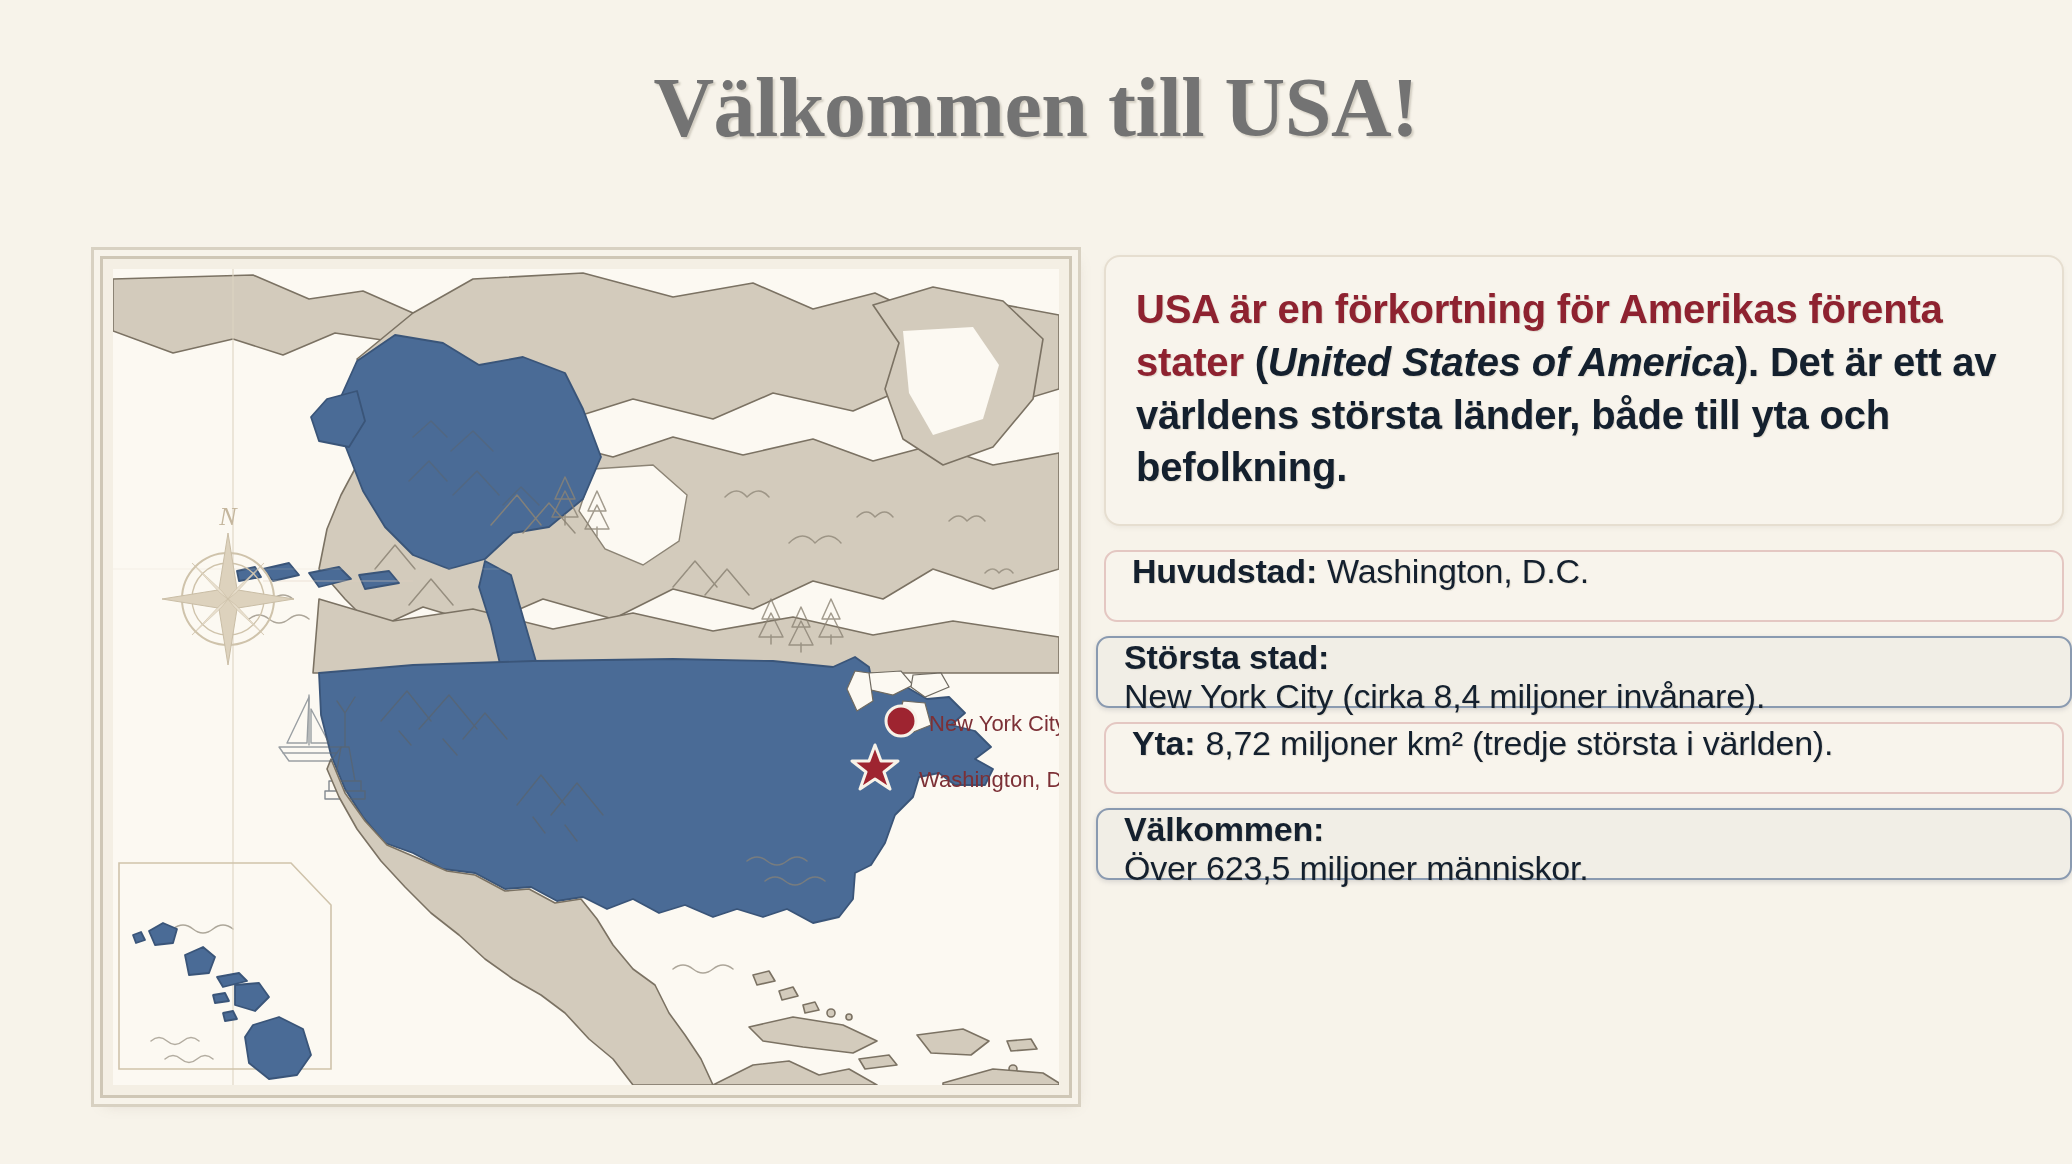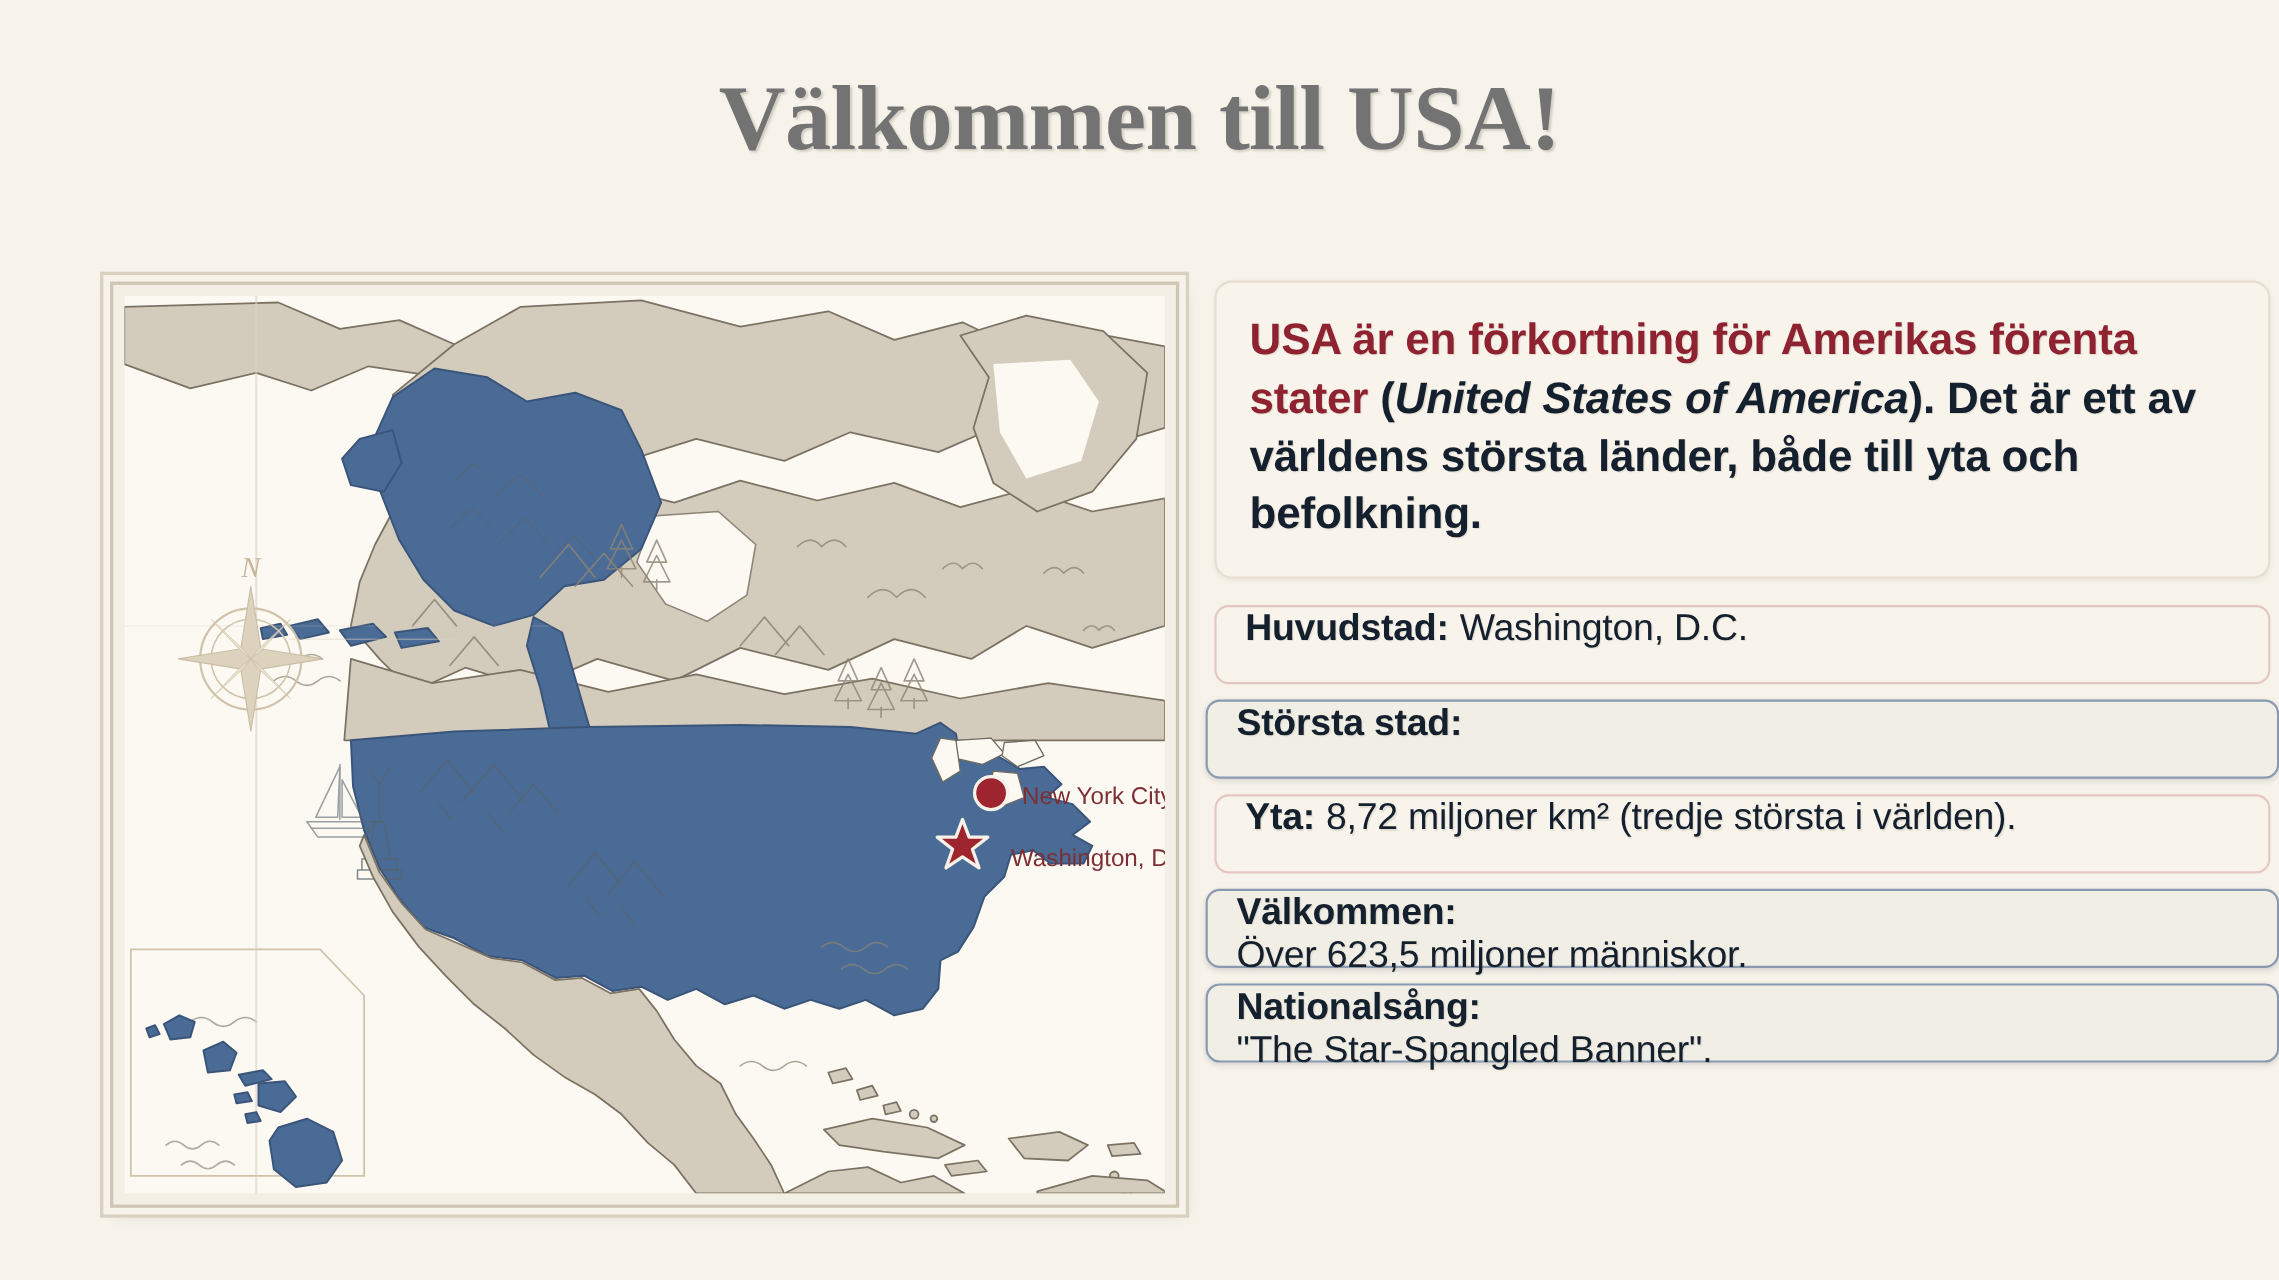--- a/index.html
+++ b/index.html
@@ -351,34 +351,31 @@
 
     <div class="facts">
 
       <div class="fact-row tone-rose">
         <span class="k">Huvudstad:</span>
         <span class="v">Washington, D.C.</span>
       </div>
 
       <div class="fact-row tone-slate">
         <span class="k">Största stad:</span>
+        <span class="v">New York City (cirka 8,4 miljoner invånare).</span>
       </div>
 
       <div class="fact-row tone-rose">
         <span class="k">Yta:</span>
         <span class="v">8,72 miljoner km² (tredje största i världen).</span>
       </div>
 
       <div class="fact-row tone-slate">
         <span class="k">Välkommen:</span>
         <span class="v">Över 623,5 miljoner människor.</span>
       </div>
 
-      <div class="fact-row tone-slate">
-        <span class="k">Nationalsång:</span>
-        <span class="v">"The Star-Spangled Banner".</span>
-      </div>
 
 
     </div>
   </div>
 
 </div>
 
 </body></html>

